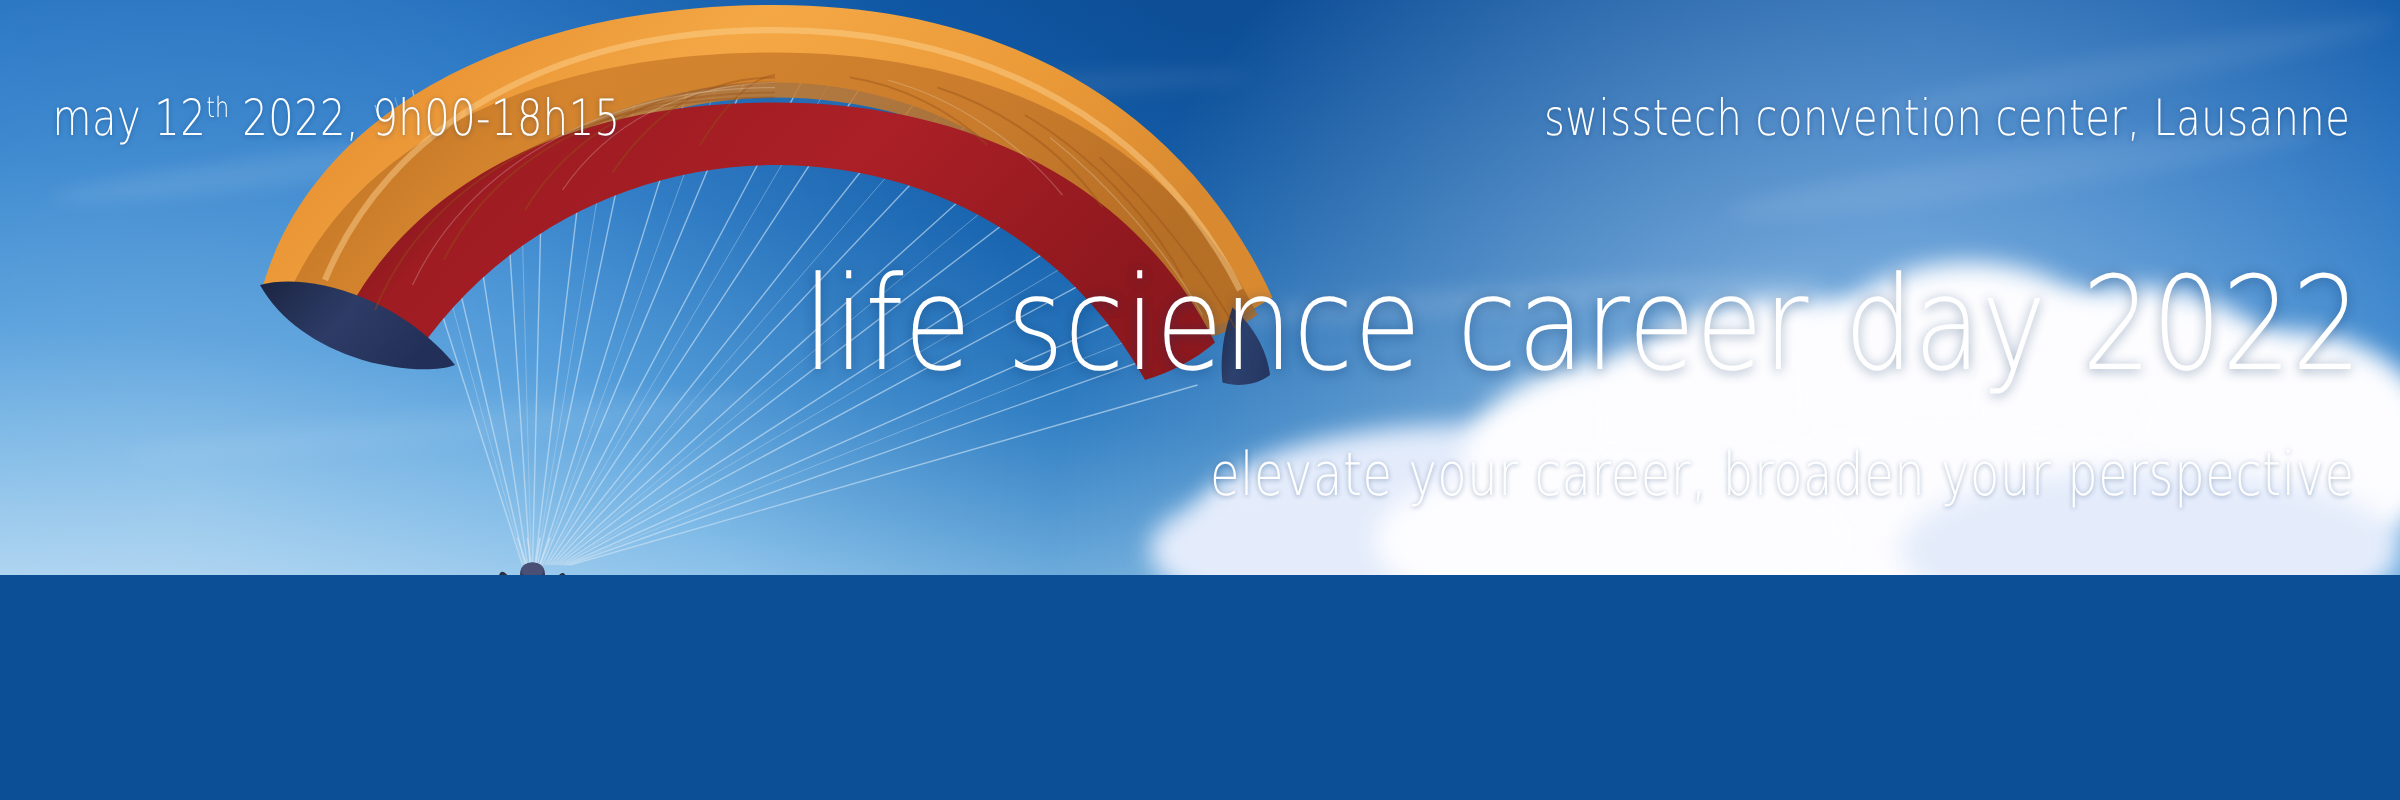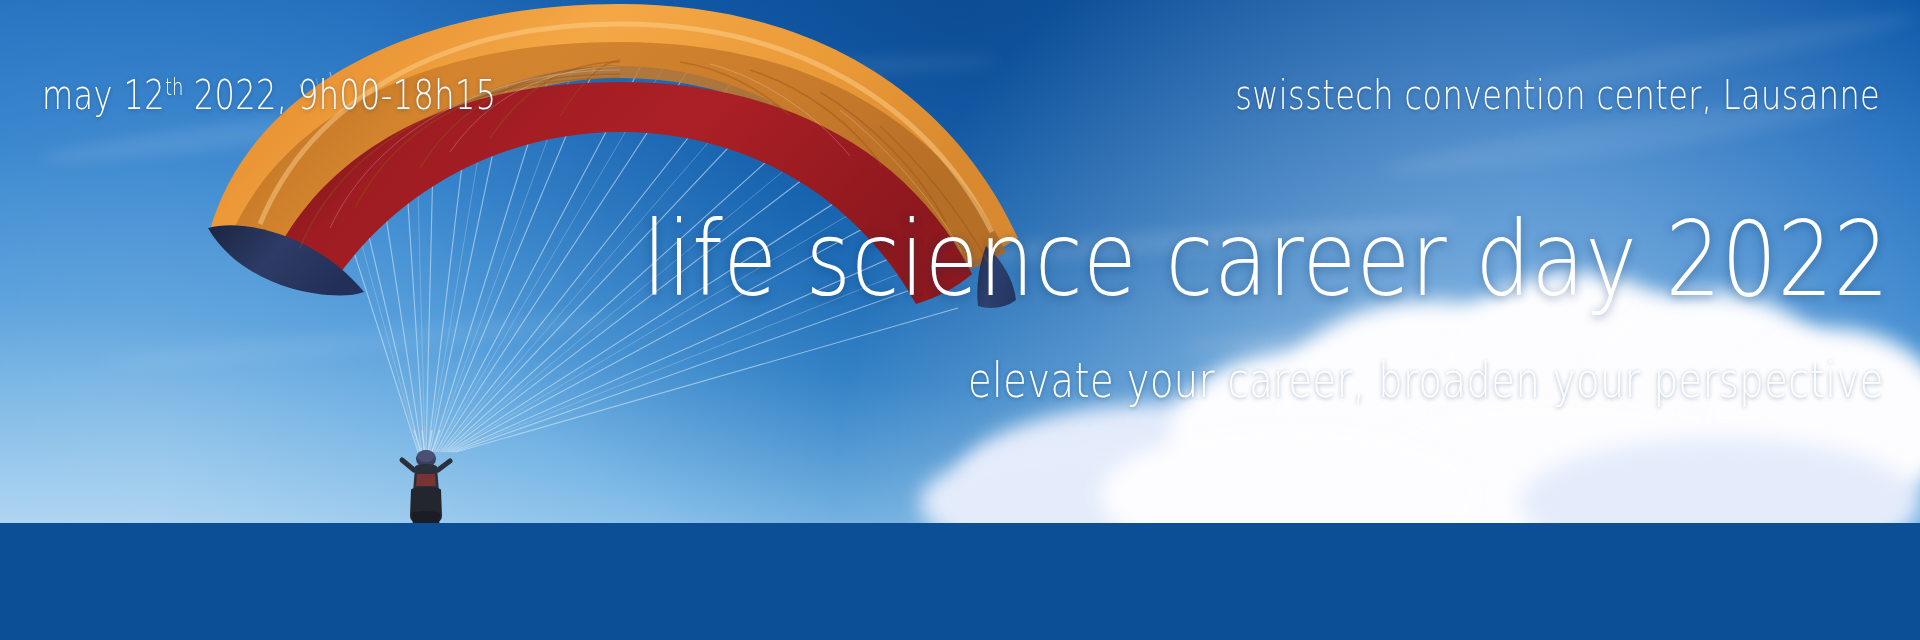--- a/index.html
+++ b/index.html
@@ -2,21 +2,21 @@
 <html><head>
 <meta charset="utf-8">
 <style>
   html, body {
     margin: 0; padding: 0;
     background: #0d4f96;
   }
   #banner {
     position: relative;
     width: 1920px;
-    height: 523px;
+    height: 460px;
     overflow: hidden;
     font-family: "DejaVu Sans", sans-serif;
     background: #ec4899;
   }
 
   
   .sky {
     position: absolute; inset: 0;
     background:
       linear-gradient(185deg,

